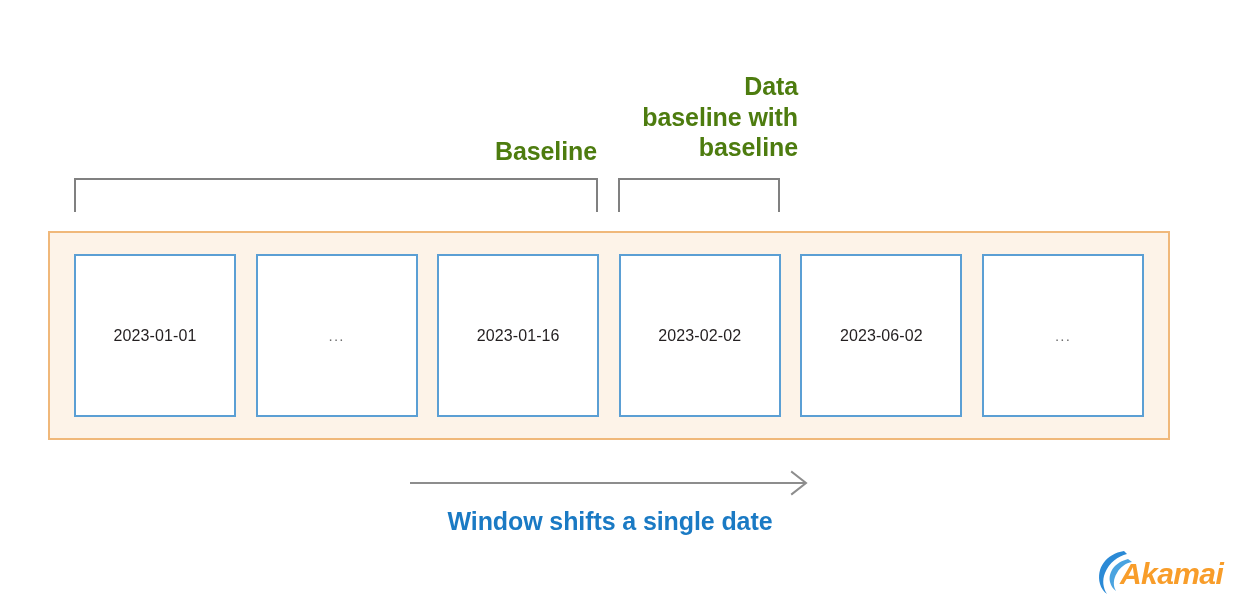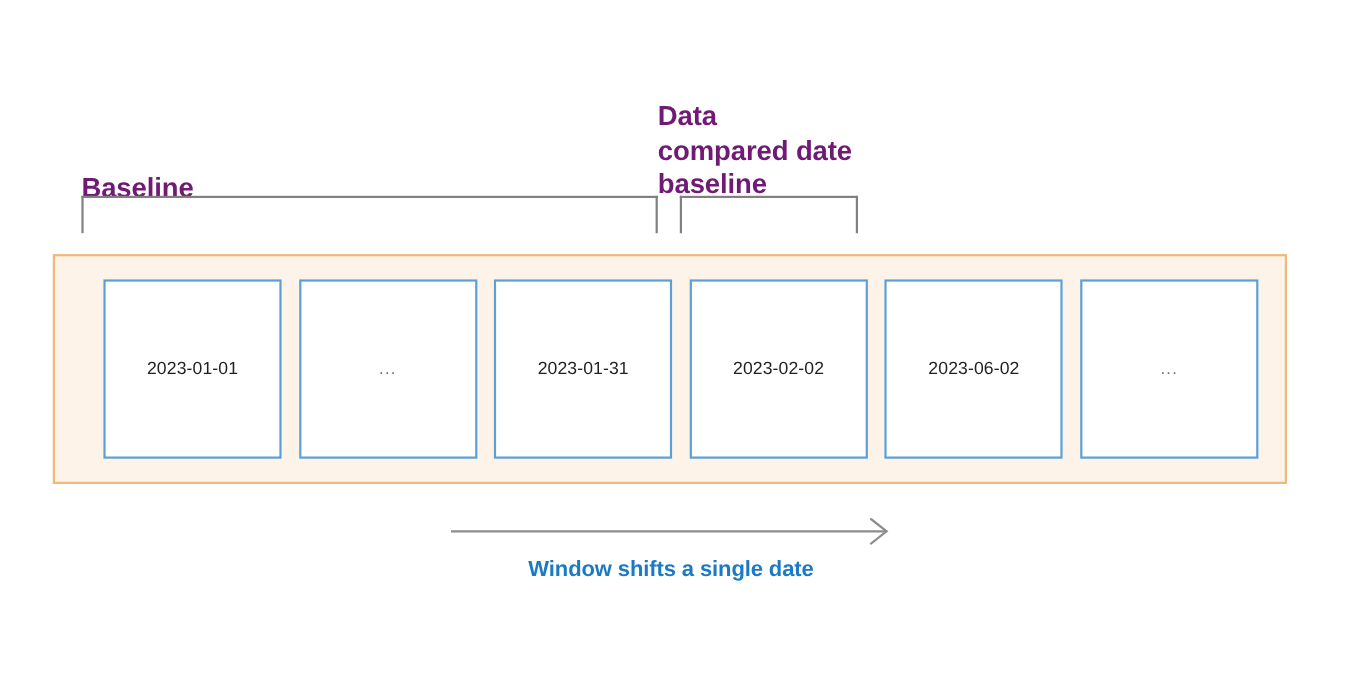--- a/index.html
+++ b/index.html
@@ -17,26 +17,25 @@
   }
 
   .canvas {
     position: absolute;
     inset: 0;
   }
 
   
   .caption {
     position: absolute;
-    color: #701a75;
+    color: #4d7c0f;
     font-weight: bold;
-    text-align: left;
+    text-align: right;
     line-height: 1.22;
     letter-spacing: -0.1px;
-    margin-top: 20px;
   }
   #caption-baseline {
     left: 74px;
     width: 523px;
     top: 136px;
     font-size: 25px;
   }
   #caption-compared {
     left: 598px;
     width: 200px;
@@ -78,21 +77,20 @@
     display: flex;
     align-items: center;
     padding: 0 24px;
   }
 
   #cards-row {
     display: flex;
     width: 100%;
     justify-content: space-between;
     align-items: center;
-    margin-left: 20px;
   }
 
   .date-card {
     width: 162px;
     height: 163px;
     box-sizing: border-box;
     background: #ffffff;
     border: 2px solid #5b9fd4;
     display: flex;
     align-items: center;
@@ -120,21 +118,21 @@
 
   
   #caption-shift {
     position: absolute;
     left: 330px;
     top: 507px;
     width: 560px;
     text-align: center;
     color: #1a7ac4;
     font-weight: bold;
-    font-size: 20px;
+    font-size: 25px;
     letter-spacing: -0.1px;
   }
 
   
   #akamai-logo {
     position: absolute;
     left: 1094px;
     top: 546px;
     width: 134px;
     height: 52px;
@@ -153,40 +151,40 @@
 <body>
 
 <div class="canvas">
 
   <div class="caption" id="caption-baseline">
     <span class="cap-line">Baseline</span>
   </div>
 
   <div class="caption" id="caption-compared">
     <span class="cap-line">Data</span>
-    <span class="cap-line">compared date</span>
+    <span class="cap-line">baseline with</span>
     <span class="cap-line">baseline</span>
   </div>
 
   <div class="bracket" id="bracket-baseline"></div>
   <div class="bracket" id="bracket-compared"></div>
 
   <div id="window-band">
     <div id="cards-row">
 
       <div class="date-card">
         <span class="date-card-label">2023-01-01</span>
       </div>
 
       <div class="date-card">
         <span class="date-card-label ellipsis">...</span>
       </div>
 
       <div class="date-card">
-        <span class="date-card-label">2023-01-31</span>
+        <span class="date-card-label">2023-01-16</span>
       </div>
 
       <div class="date-card">
         <span class="date-card-label">2023-02-02</span>
       </div>
 
       <div class="date-card">
         <span class="date-card-label">2023-06-02</span>
       </div>
 
@@ -199,14 +197,23 @@
 
   <div id="shift-arrow">
     <svg width="400" height="30" viewBox="0 0 400 30" xmlns="http://www.w3.org/2000/svg">
       <line x1="0" y1="15" x2="396" y2="15" stroke="#8d8d8d" stroke-width="2"></line>
       <polyline points="382,4 396,15 382,26" fill="none" stroke="#8d8d8d" stroke-width="2" stroke-linecap="square" stroke-linejoin="miter"></polyline>
     </svg>
   </div>
 
   <div id="caption-shift">Window shifts a single date</div>
 
+  <div id="akamai-logo">
+    <svg width="134" height="52" viewBox="0 0 134 52" xmlns="http://www.w3.org/2000/svg">
+      <g>
+        <path d="M30 5 C12 8, 2 22, 6 38 C7 42, 10 46, 13 48 C9 42, 8 34, 11 27 C15 17, 24 10, 33 8 Z" fill="#2b8ad6"></path>
+        <path d="M34 13 C22 16, 14 25, 16 36 C17 40, 19 43, 22 45 C19 40, 19 33, 23 27 C26 21, 32 17, 38 16 Z" fill="#4aa3e0"></path>
+      </g>
+      <text class="logo-wordmark" x="26" y="38">Akamai</text>
+    </svg>
+  </div>
 
 </div>
 
 </body></html>

